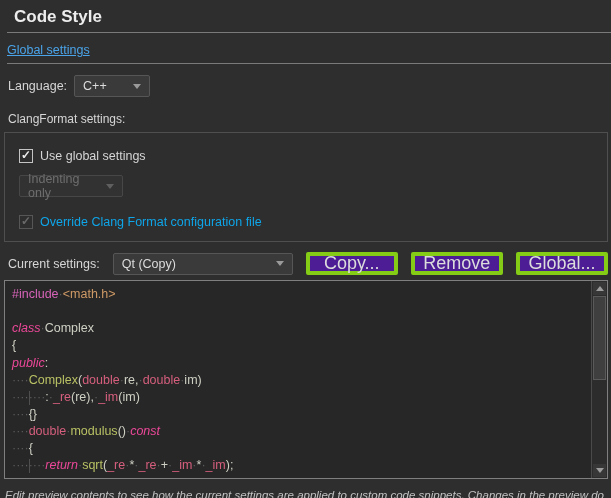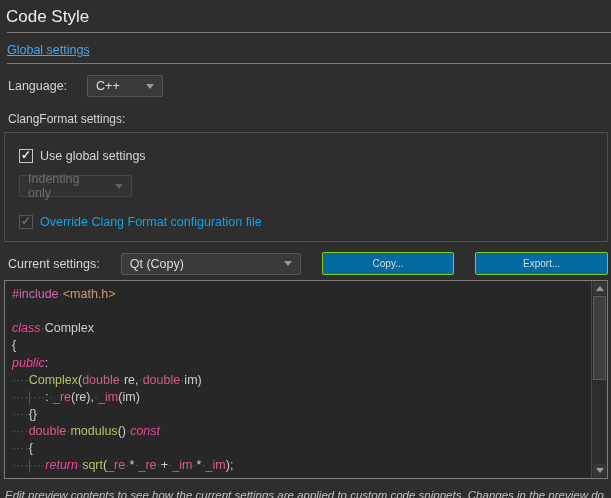--- a/index.html
+++ b/index.html
@@ -5,34 +5,34 @@
   html,body{margin:0;padding:0;}
   body{
     width:611px;height:498px;
     background:#2e2e2e;
     font-family:"Liberation Sans", sans-serif;
     color:#d6d6d6;
     overflow:hidden;
     position:relative;
   }
   .page-title{
-    margin:7px 0 0 6px;
-    font-size:17px;font-weight:normal;color:#ededed;
+    margin:7px 0 0 14px;
+    font-size:17px;font-weight:bold;color:#ededed;
   }
   .sep{
     border:none;border-top:1px solid #7a7a7a;
     margin:5px 0 0 7px;
   }
   .link-row{margin:7px 16px 0 7px;}
   .link{
     color:#4aa4ea;text-decoration:underline;
     font-size:12.5px;cursor:pointer;
   }
   .row{display:flex;align-items:center;}
-  .lang-row{margin:11px 0 0 8px;gap:20px;}
+  .lang-row{margin:11px 0 0 8px;gap:7px;}
   .field-label{font-size:12.5px;color:#d6d6d6;}
   .combo{
     display:flex;align-items:center;justify-content:space-between;
     box-sizing:border-box;height:22px;padding:0 8px;
     background:#3a3a3a;border:1px solid #565656;border-radius:2px;
     font-size:12.5px;color:#dcdcdc;cursor:default;
   }
   .combo-arrow{
     width:0;height:0;margin-left:10px;
     border-left:4px solid transparent;border-right:4px solid transparent;
@@ -50,28 +50,28 @@
   .check .box{
     box-sizing:border-box;width:14px;height:14px;
     border:1px solid #c4c4c4;background:#2e2e2e;
     display:inline-flex;align-items:center;justify-content:center;
   }
   .check .mark{color:#ececec;font-size:12px;font-weight:bold;line-height:1;margin-top:-1px;}
   .check .lbl{font-size:12.5px;text-align:right;}
   .check.disabled .box{border-color:#565656;}
   .check.disabled .mark{color:#6a6a6a;}
   .check.disabled .lbl{color:#0ea5e9;}
-  .indent-combo{margin-top:12px;width:113px;padding-left:8px;}
+  .indent-combo{margin-top:12px;width:104px;padding-left:8px;}
   .override-row{margin-top:14px;}
-  .current-row{margin:10px 3px 0 8px;gap:21px;}
+  .current-row{margin:10px 3px 0 8px;gap:13px;}
   .current-combo{width:180px;box-sizing:border-box;}
   .btn{
     flex:1;height:23px;box-sizing:border-box;
-    background:#0369a1;border:1px solid #84cc16;border-radius:2px;
-    color:#dcdcdc;font-size:10px;
+    background:#4c1d95;border:4px solid #84cc16;border-radius:2px;
+    color:#dcdcdc;font-size:18px;
     display:flex;align-items:center;justify-content:center;
     cursor:default;
   }
   .editor{
     margin:5px 3px 0 4px;height:197px;
     box-sizing:content-box;
     border:1px solid #7f7f7f;background:#272727;
     position:relative;overflow:hidden;
   }
   .code{
@@ -159,21 +159,22 @@
   </div>
 </div>
 
 <div class="row current-row">
   <span class="field-label">Current settings:</span>
   <div class="combo current-combo">
     <span>Qt (Copy)</span>
     <span class="combo-arrow"></span>
   </div>
   <div class="btn">Copy...</div>
-  <div class="btn">Export...</div>
+  <div class="btn">Remove</div>
+  <div class="btn">Global...</div>
 </div>
 
 <div class="editor">
   <div class="code"><div class="line"><span class="tk-pre">#include</span><span class="tk-ws">·</span><span class="tk-inc">&lt;math.h&gt;</span></div><div class="line"></div><div class="line"><span class="tk-kw">class</span><span class="tk-ws">·</span><span class="tk-txt">Complex</span></div><div class="line"><span class="tk-txt">{</span></div><div class="line"><span class="tk-kw">public</span><span class="tk-txt">:</span></div><div class="line"><span class="tk-ws">····</span><span class="tk-fn">Complex</span><span class="tk-txt">(</span><span class="tk-type">double</span><span class="tk-ws">·</span><span class="tk-txt">re,</span><span class="tk-ws">·</span><span class="tk-type">double</span><span class="tk-ws">·</span><span class="tk-txt">im)</span></div><div class="line"><span class="tk-ws">····</span><span class="tk-gd"></span><span class="tk-ws">····</span><span class="tk-txt">:</span><span class="tk-ws">·</span><span class="tk-fld">_re</span><span class="tk-txt">(re),</span><span class="tk-ws">·</span><span class="tk-fld">_im</span><span class="tk-txt">(im)</span></div><div class="line"><span class="tk-ws">····</span><span class="tk-txt">{}</span></div><div class="line"><span class="tk-ws">····</span><span class="tk-type">double</span><span class="tk-ws">·</span><span class="tk-fn">modulus</span><span class="tk-txt">()</span><span class="tk-ws">·</span><span class="tk-kw">const</span></div><div class="line"><span class="tk-ws">····</span><span class="tk-txt">{</span></div><div class="line"><span class="tk-ws">····</span><span class="tk-gd"></span><span class="tk-ws">····</span><span class="tk-kw">return</span><span class="tk-ws">·</span><span class="tk-fn">sqrt</span><span class="tk-txt">(</span><span class="tk-fld">_re</span><span class="tk-ws">·</span><span class="tk-txt">*</span><span class="tk-ws">·</span><span class="tk-fld">_re</span><span class="tk-ws">·</span><span class="tk-txt">+</span><span class="tk-ws">·</span><span class="tk-fld">_im</span><span class="tk-ws">·</span><span class="tk-txt">*</span><span class="tk-ws">·</span><span class="tk-fld">_im</span><span class="tk-txt">);</span></div></div>
   <div class="scrollbar">
     <div class="sb-btn sb-up">
         <span class="tri-up"></span>
       </div>
     <div class="sb-thumb"></div>
     <div class="sb-btn sb-down">

